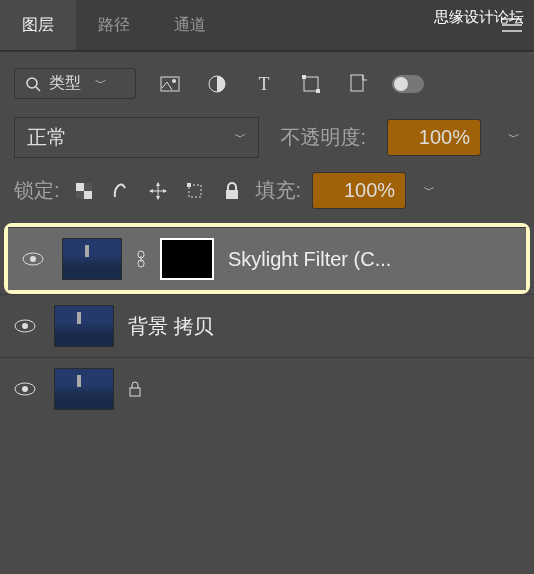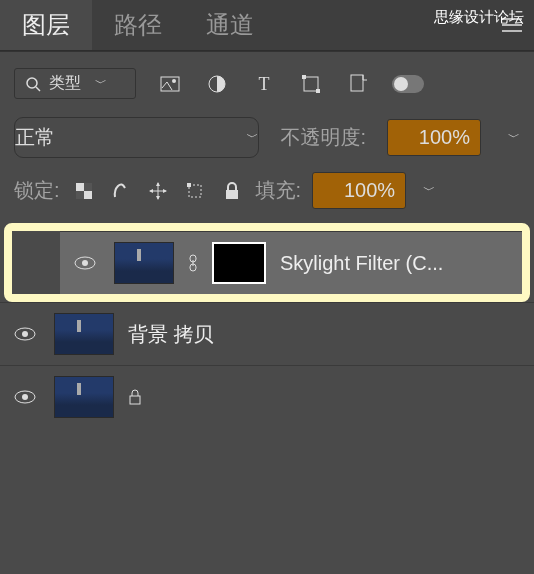--- a/index.html
+++ b/index.html
@@ -30,21 +30,21 @@
     align-items: center;
     border-bottom: 1px solid #2d2d2d;
     background: #3e3e3e;
     height: 50px;
   }
   .tab {
     padding: 0 22px;
     height: 100%;
     display: flex;
     align-items: center;
-    font-size: 24px;
+    font-size: 16px;
     color: #999;
     cursor: pointer;
   }
   .tab.active {
     background: #4a4a4a;
     color: #eee;
   }
   .tab-spacer { flex: 1; }
   .menu-icon {
     width: 20px; height: 14px; margin-right: 12px;
@@ -78,21 +78,21 @@
     width: 26px; height: 26px;
     display: inline-flex; align-items: center; justify-content: center;
     color: #ddd;
   }
   .blend-row {
     padding: 6px 14px 10px 14px;
   }
   .select-box {
     display: flex; align-items: center; justify-content: space-between;
     background: #4a4a4a; border: 1px solid #333;
-    border-radius: 9px; padding: 6px 0; flex: 1;
+    border-radius: 0; padding: 6px 12px; flex: 1;
     font-size: 20px; min-width: 160px;
   }
   .label {
     font-size: 20px; color: #a3a3a3;
   }
   .value-box {
     background: #a16207; border: 1px solid #333;
     border-radius: 3px; padding: 6px 10px; font-size: 20px;
     min-width: 72px; text-align: right;
   }
@@ -109,24 +109,23 @@
     align-items: center;
     height: 62px;
     padding: 0 14px;
     gap: 14px;
     border-top: 1px solid #3a3a3a;
   }
   .layer-item.selected {
     background: #6a6a6a;
   }
   .highlight-frame {
-    border: 8px solid #fef9c3;
+    border: 4px solid #fef9c3;
     border-radius: 8px;
     margin: 0 4px;
-    padding-left: 48px;
   }
   .eye { width: 26px; text-align: center; font-size: 20px; color: #ddd; }
   .thumb {
     width: 58px; height: 40px;
     background: linear-gradient(to bottom, #233a6a 40%, #1a2a4a 70%),
                 radial-gradient(circle at 55% 55%, #f7b14a 0 10px, transparent 11px);
     background-color: #1e2840;
     border: 1px solid #2a2a2a;
     position: relative;
   }

